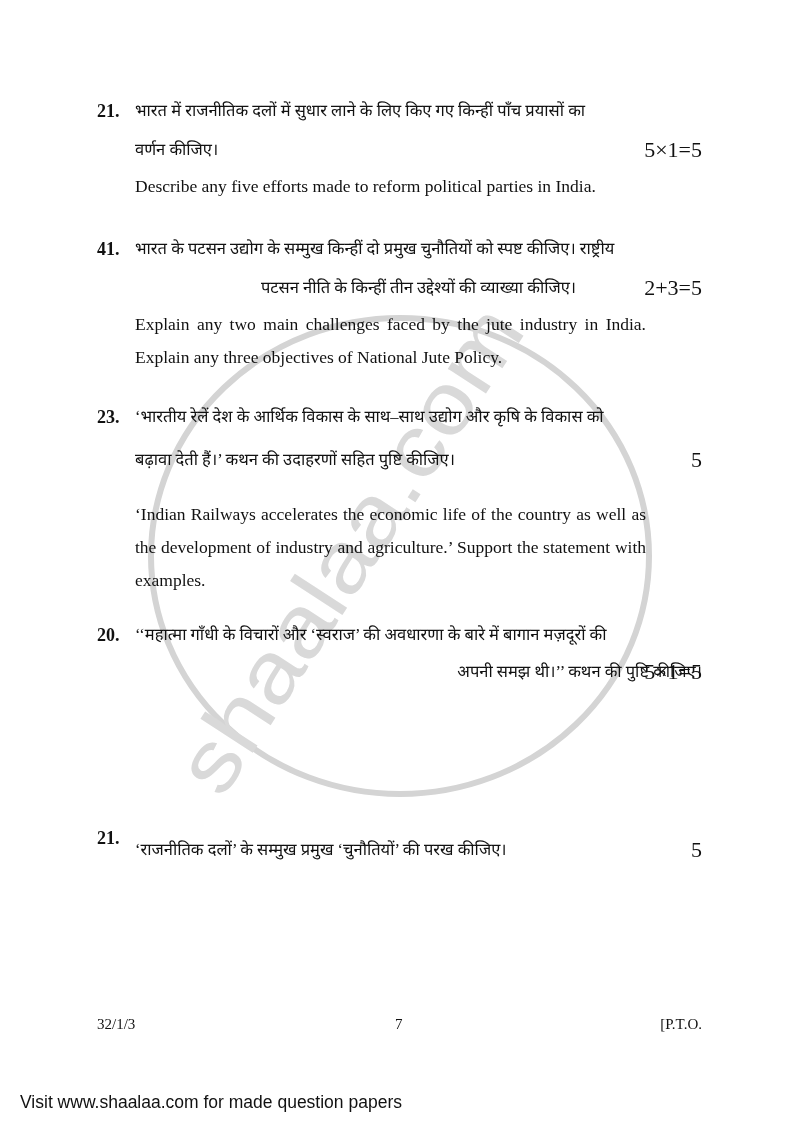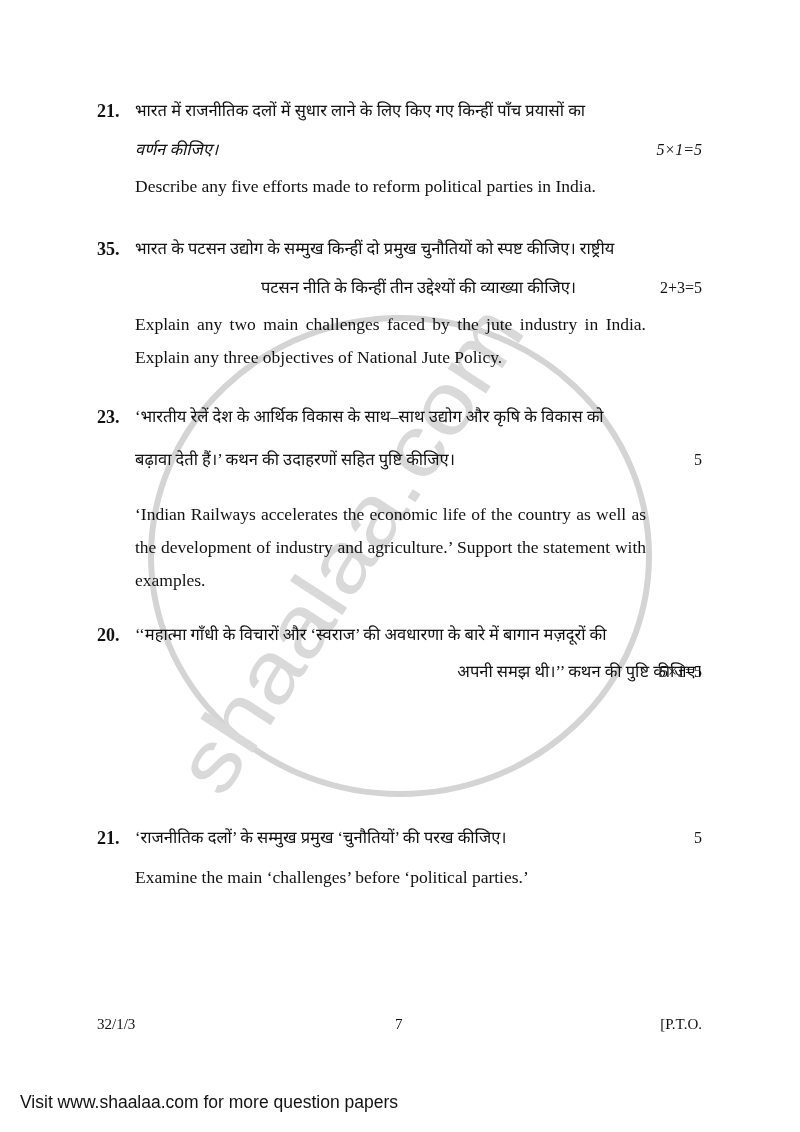--- a/index.html
+++ b/index.html
@@ -4,21 +4,21 @@
 <style>
   html, body { margin: 0; padding: 0; background: #ffffff; }
   body { width: 800px; height: 1132px; position: relative; overflow: hidden;
          font-family: "Liberation Serif", "DejaVu Serif", serif; color: #111; }
   .watermark { position: absolute; left: 0; top: 0; width: 800px; height: 1132px; pointer-events: none; z-index: 0; }
   .page { position: absolute; left: 0; top: 0; width: 698px; height: 1132px; z-index: 1; }
   .q { position: absolute; left: 97px; width: 605px; }
   .qnum { position: absolute; left: 0; top: 0; font-weight: bold; font-size: 18px; line-height: 30px; }
   .body { position: absolute; left: 38px; width: 567px; }
   .hi { font-size: 16.5px; line-height: 36px; white-space: nowrap; position: relative; }
-  .hi .marks { position: absolute; right: 0; top: 0; font-size: 16px; }
+  .hi .marks { position: absolute; right: 0; top: 0; font-size: 22px; }
   .hi-line2 { width: 567px; }
   .en { font-size: 17.5px; line-height: 33px; text-align: justify; text-align-last: left; width: 511px; margin-top: 2px; }
   .footer { position: absolute; top: 1016px; left: 97px; width: 605px; font-size: 15px; height: 30px; }
   .footer .code { position: absolute; left: 0; top: 0; }
   .footer .pageno { position: absolute; left: 298px; top: 0; }
   .footer .pto { position: absolute; right: 0; top: 0; }
   .promo { position: absolute; left: 20px; top: 1092px; font-family: "Liberation Sans", "DejaVu Sans", sans-serif; font-size: 17.5px; color: #111; }
 </style>
 </head>
 <body>
@@ -29,30 +29,30 @@
 </svg>
 
 <div class="page">
 
   <div class="q" style="top:96px;">
     <span class="qnum">21.</span>
     <div class="body" style="top:0;">
       <div class="hi" style="line-height:30px;">
         <span>भारत में राजनीतिक दलों में सुधार लाने के लिए किए गए किन्हीं पाँच प्रयासों का</span>
       </div>
-      <div class="hi hi-line2" style="margin-top:6px;font-style:italic;">
+      <div class="hi hi-line2" style="margin-top:6px;">
         <span>वर्णन कीजिए।</span>
         <span class="marks">5×1=5</span>
       </div>
       <div class="en">Describe any five efforts made to reform political parties in India.</div>
     </div>
   </div>
 
   <div class="q" style="top:234px;">
-    <span class="qnum">35.</span>
+    <span class="qnum">41.</span>
     <div class="body" style="top:0;">
       <div class="hi" style="line-height:30px;">
         <span>भारत के पटसन उद्योग के सम्मुख किन्हीं दो प्रमुख चुनौतियों को स्पष्ट कीजिए। राष्ट्रीय</span>
       </div>
       <div class="hi hi-line2" style="margin-top:6px;text-align:center;">
         <span>पटसन नीति के किन्हीं तीन उद्देश्यों की व्याख्या कीजिए।</span>
         <span class="marks">2+3=5</span>
       </div>
       <div class="en">Explain any two main challenges faced by the jute industry in India. Explain any three objectives of National Jute Policy.</div>
     </div>
@@ -80,29 +80,28 @@
       </div>
       <div class="hi hi-line2" style="margin-top:4px;text-align:right;">
         <span>अपनी समझ थी।’’ कथन की पुष्टि कीजिए।</span>
         <span class="marks">5×1=5</span>
       </div>
     </div>
   </div>
 
   <div class="q" style="top:823px;">
     <span class="qnum">21.</span>
-    <div class="body" style="top:0;">
+    <div class="body" style="top:12px;">
       <div class="hi hi-line2" style="line-height:30px;">
         <span>‘राजनीतिक दलों’ के सम्मुख प्रमुख ‘चुनौतियों’ की परख कीजिए।</span>
         <span class="marks">5</span>
       </div>
-      <div class="en" style="margin-top:8px;">Examine the main ‘challenges’ before ‘political parties.’</div>
     </div>
   </div>
 
   <div class="footer">
     <span class="code">32/1/3</span>
     <span class="pageno">7</span>
     <span class="pto">[P.T.O.</span>
   </div>
 
-  <div class="promo">Visit www.shaalaa.com for more question papers</div>
+  <div class="promo">Visit www.shaalaa.com for made question papers</div>
 </div>
 
 </body></html>

